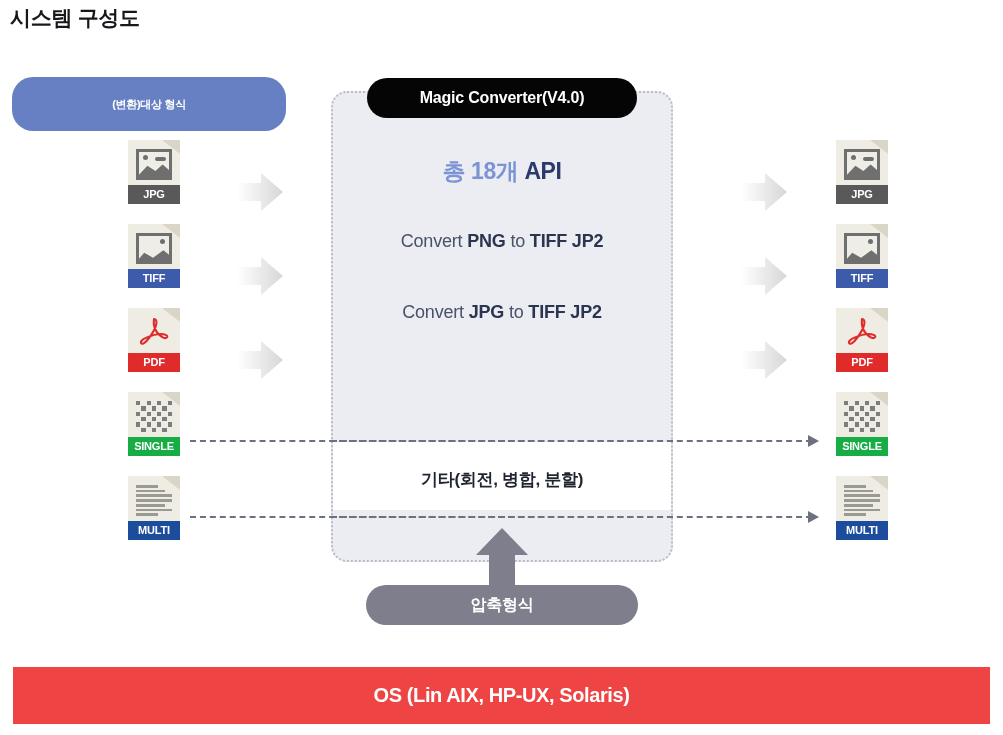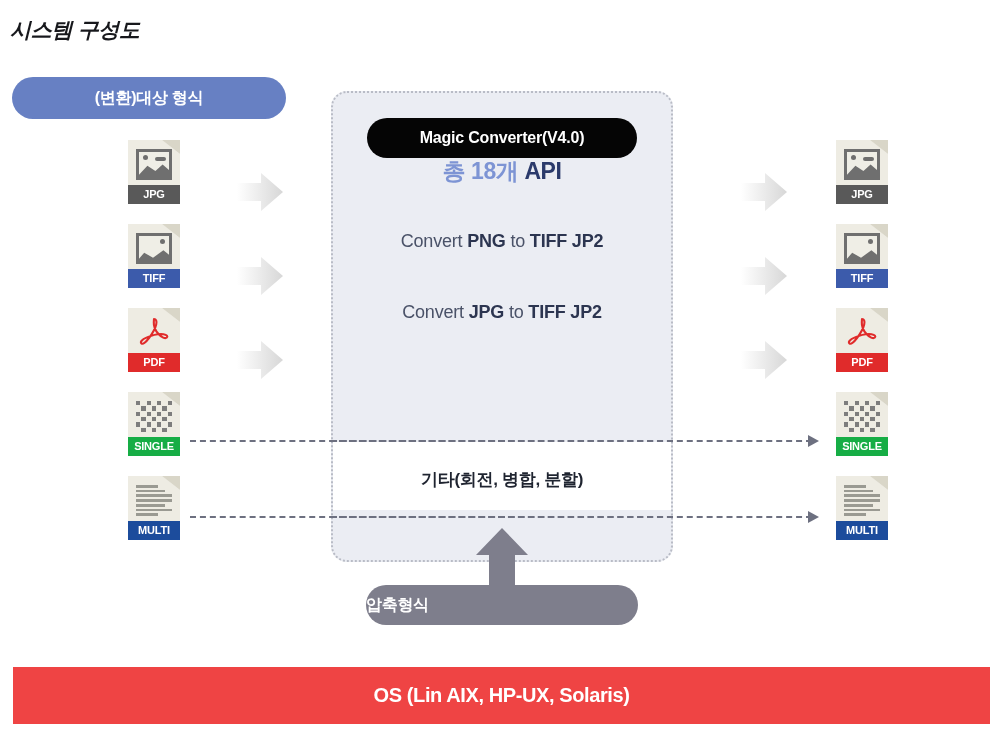--- a/index.html
+++ b/index.html
@@ -18,39 +18,38 @@
     width: 1003px;
     height: 735px;
     overflow: hidden;
     background: #ffffff;
   }
 
   
   .page-title {
     position: absolute;
     left: 10px;
-    top: 16px;
+    top: 4px;
     font-size: 21px;
     font-weight: bold;
     color: #17181c;
     letter-spacing: -0.3px;
     white-space: nowrap;
-    font-style: italic;
   }
 
   
   .col-header {
     position: absolute;
-    height: 42px;
+    height: 54px;
     border-radius: 21px;
     display: flex;
     align-items: center;
     justify-content: center;
     color: #ffffff;
-    font-size: 16px;
+    font-size: 11px;
     font-weight: bold;
     letter-spacing: -0.3px;
     white-space: nowrap;
   }
   #header-source {
     left: 12px;
     top: 77px;
     width: 274px;
     background: #6780c3;
   }
@@ -94,21 +93,20 @@
     background: #050505;
     color: #ffffff;
     display: flex;
     align-items: center;
     justify-content: center;
     font-size: 16px;
     font-weight: bold;
     letter-spacing: -0.2px;
     white-space: nowrap;
     z-index: 6;
-    margin-top: 40px;
   }
 
   
   .panel-line {
     position: absolute;
     left: 331px;
     width: 342px;
     text-align: center;
     white-space: nowrap;
     z-index: 4;
@@ -321,20 +319,21 @@
     position: absolute;
     left: 366px;
     top: 585px;
     width: 272px;
     height: 40px;
     border-radius: 20px;
     background: #7e7e8c;
     color: #ffffff;
     display: flex;
     align-items: center;
+    justify-content: center;
     font-size: 16px;
     font-weight: bold;
     letter-spacing: -0.3px;
     white-space: nowrap;
     z-index: 6;
   }
 
   
   #os-bar {
     position: absolute;

